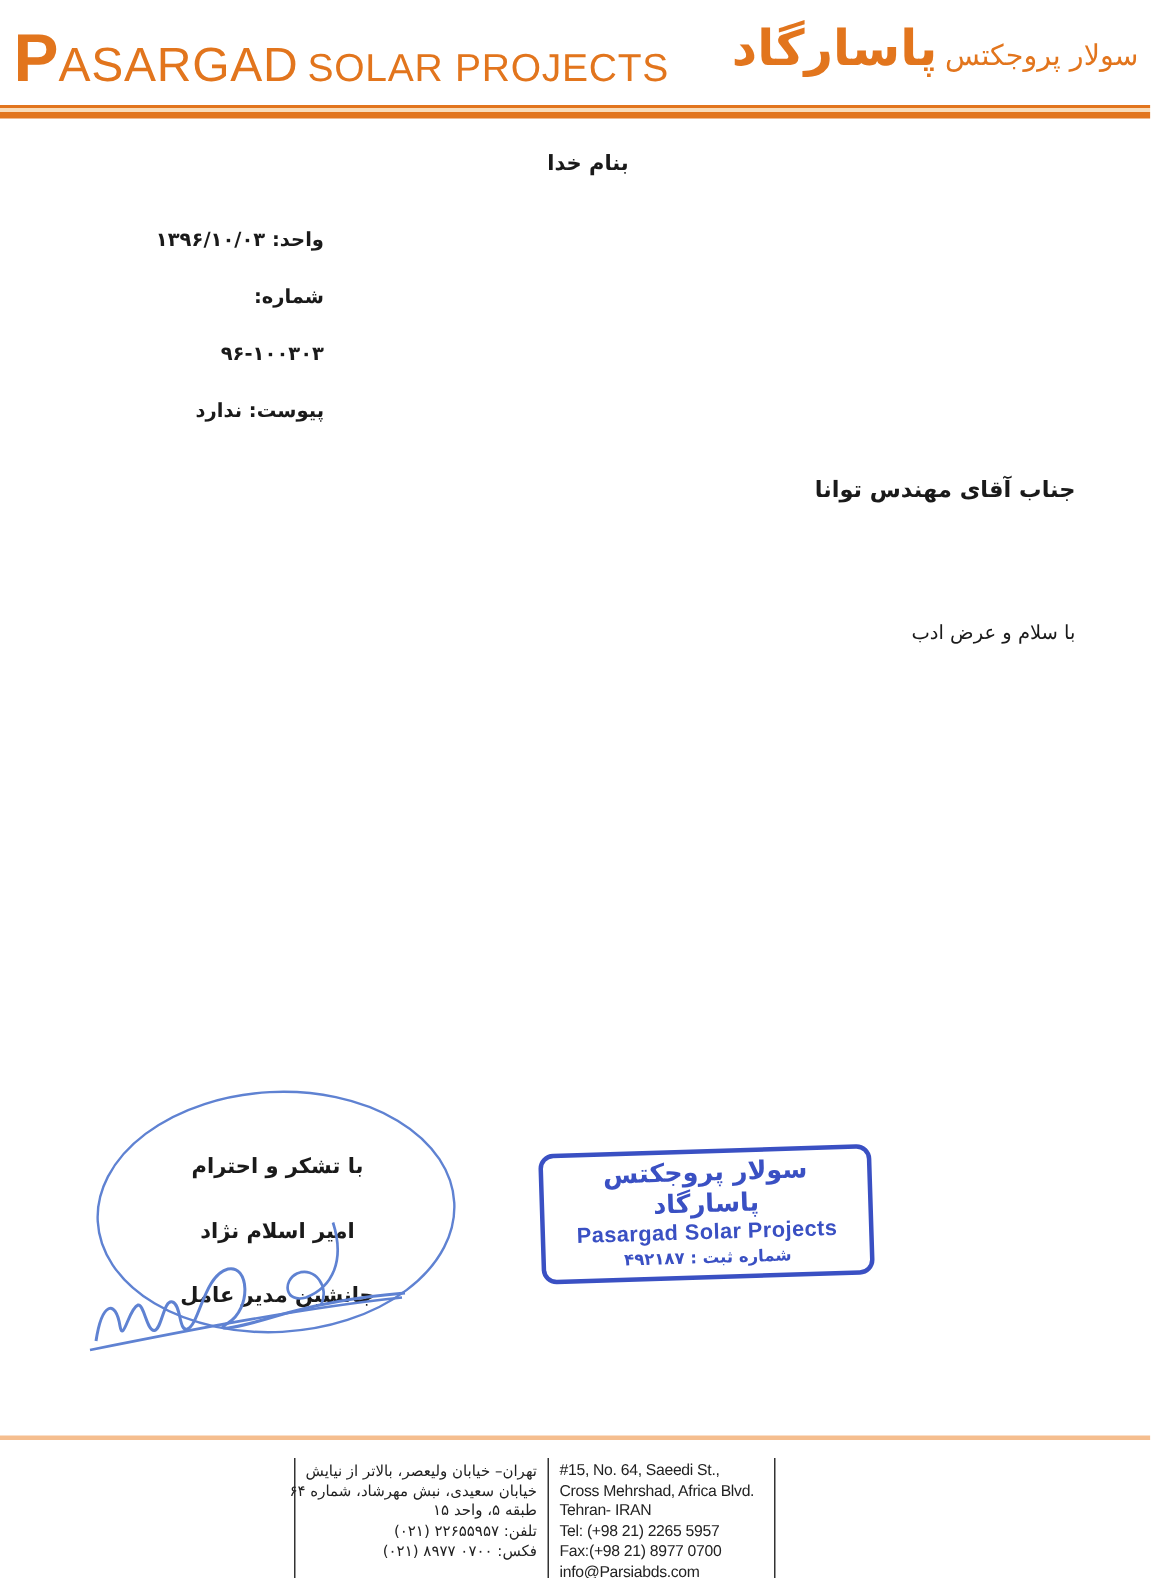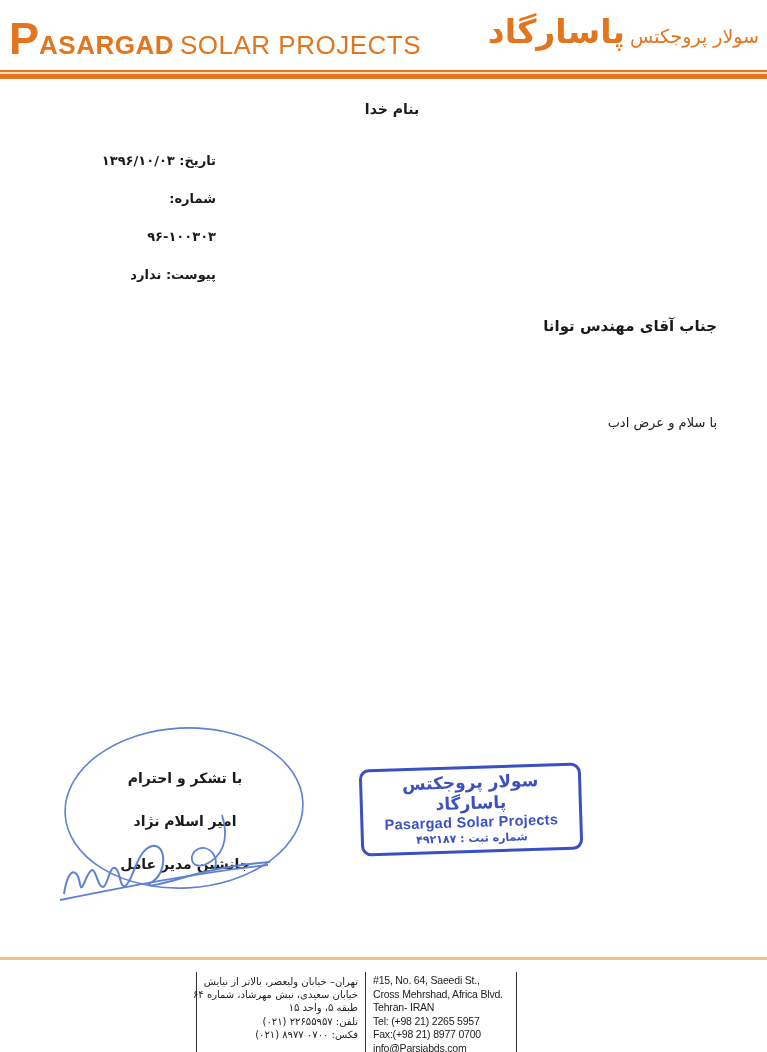--- a/index.html
+++ b/index.html
@@ -3,21 +3,21 @@
 <meta charset="utf-8">
 <style>
   html,body{margin:0;padding:0;background:#ffffff;}
   .page{position:relative;width:767px;height:1052px;background:#ffffff;overflow:hidden;
         font-family:"DejaVu Sans",sans-serif;color:#1a1a1a;}
 
   
   .logo-en{position:absolute;left:9px;top:16px;color:#E2751D;white-space:nowrap;
            font-family:"Liberation Sans",sans-serif;}
   .logo-en .lp{font-size:45px;font-weight:bold;line-height:45px;}
-  .logo-en .lr{font-size:26px;font-weight:bold;letter-spacing:.5px;}
+  .logo-en .lr{font-size:32px;font-weight:normal;letter-spacing:.5px;}
   .logo-en .ls{font-size:26px;font-weight:normal;letter-spacing:.5px;margin-left:6px;}
   .logo-fa{position:absolute;right:8px;top:12px;color:#E2751D;white-space:nowrap;}
   .logo-fa .fp{font-size:19px;}
   .logo-fa .fb{font-size:33px;font-weight:bold;}
   .header-rule{position:absolute;left:0;top:70px;width:767px;height:9px;
      background:linear-gradient(to bottom,#E2751D 0,#E2751D 2px,#F9DCB9 2px,#F9DCB9 4.5px,#E2751D 4.5px,#E2751D 9px);}
 
   
   .bismillah{position:absolute;left:0;top:101px;width:784px;text-align:center;
              font-weight:bold;font-size:14px;}
@@ -66,21 +66,21 @@
   <div class="logo-fa" dir="rtl">
     <span class="fp">سولار پروجکتس</span>
     <span class="fb">پاسارگاد</span>
   </div>
   <div class="header-rule"></div>
 
   <div class="bismillah" dir="rtl">بنام خدا</div>
 
   <div class="meta" dir="rtl">
     <div class="ml">
-      <span>تاریخ:</span>
+      <span>واحد:</span>
       <span dir="ltr">۱۳۹۶/۱۰/۰۳</span>
     </div>
     <div class="ml">
       <span>شماره:</span>
     </div>
     <div class="ml">
       <span dir="ltr">۹۶-۱۰۰۳۰۳</span>
     </div>
     <div class="ml">
       <span>پیوست:</span>

